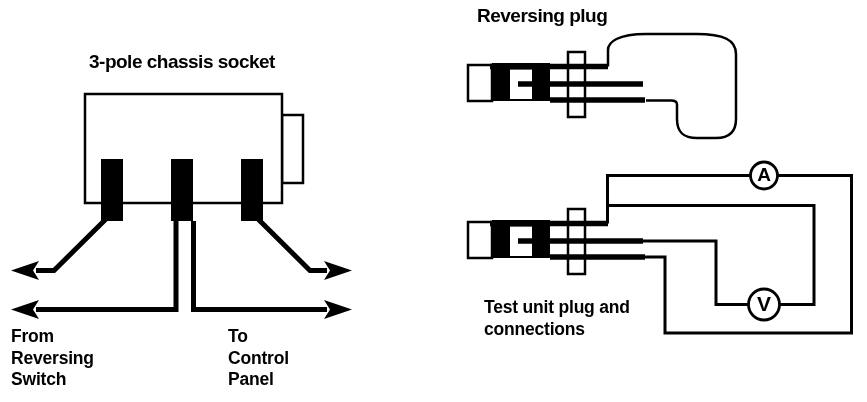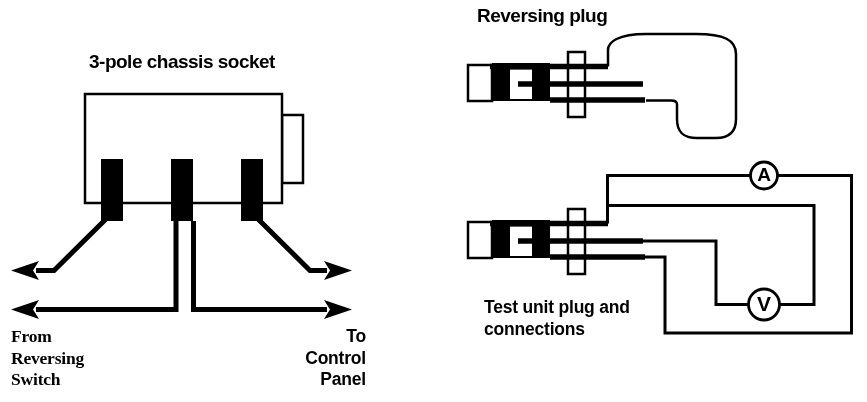--- a/index.html
+++ b/index.html
@@ -91,25 +91,25 @@
       <line x1="518" y1="241" x2="643" y2="241" stroke-width="5.5"></line>
       <line x1="550" y1="257" x2="645" y2="257" stroke-width="5.5"></line>
 
       <circle cx="764" cy="175.5" r="13.5" fill="#ffffff" stroke-width="2.8"></circle>
       <circle cx="764" cy="304.5" r="15.5" fill="#ffffff" stroke-width="2.8"></circle>
     </g>
   </svg>
 
   <div class="lbl title" style="left:89px;top:51px;text-align:right;">3-pole chassis socket</div>
 
-  <div class="lbl small" style="left:11px;top:326px;font-family:Liberation Serif, serif;">From
+  <div class="lbl small" style="left:11px;top:326px;">From
 Reversing
 Switch</div>
 
-  <div class="lbl small" style="left:244px;top:326px;width:122px;text-align:right;">To
+  <div class="lbl small" style="left:228px;top:326px;width:122px;text-align:left;">To
 Control
 Panel</div>
 
   <div class="lbl title" style="left:477px;top:5px;">Reversing plug</div>
 
   <div class="lbl small" style="left:472px;top:297px;margin-left:12px;">Test unit plug and
 connections</div>
 
   <div class="meter-letter" style="left:749px;top:164px;width:30px;font-size:19px;">A</div>
 

